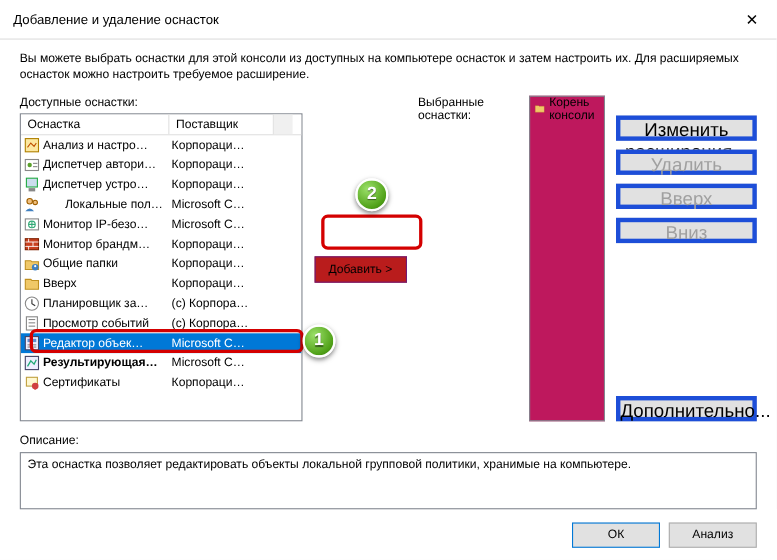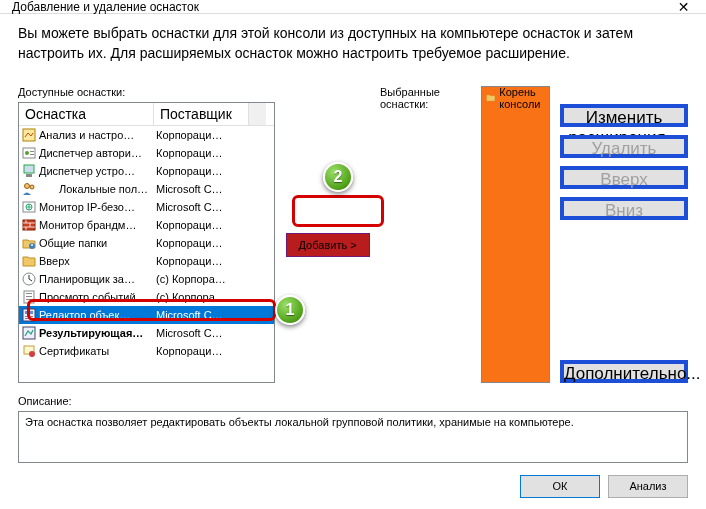--- a/index.html
+++ b/index.html
@@ -12,21 +12,21 @@
   .window {
     width: 706px;
     height: 509px;
     background: #fff;
     margin: 0;
     position: relative;
     display: flex;
     flex-direction: column;
   }
   .titlebar {
-    height: 14px;
+    height: 36px;
     background: #fff;
     border-bottom: 1px solid #ddd;
     display: flex;
     align-items: center;
     padding: 0 0 0 12px;
   }
   .titlebar .title {
     flex: 1;
     font-size: 12px;
   }
@@ -40,23 +40,23 @@
     font-size: 14px;
     font-family: Arial, sans-serif;
   }
   .content {
     padding: 10px 18px 0 18px;
     flex: 1;
     display: flex;
     flex-direction: column;
   }
   .intro-text {
-    font-size: 14px;
+    font-size: 11px;
     line-height: 1.4;
-    margin-bottom: 23px;
+    margin-bottom: 10px;
   }
   .main-row {
     display: flex;
     gap: 0;
     flex: 1;
     min-height: 0;
   }
   .left-panel {
     width: 260px;
     display: flex;
@@ -75,21 +75,21 @@
   }
   .lv-header {
     display: flex;
     background: #fff;
     border-bottom: 1px solid #e0e0e0;
     position: sticky;
     top: 0;
   }
   .lv-header-col {
     padding: 3px 6px;
-    font-size: 14px;
+    font-size: 11px;
     border-right: 1px solid #e0e0e0;
   }
   .col-name { width: 135px; }
   .col-vendor { width: 95px; }
   .lv-row {
     display: flex;
     align-items: center;
     height: 18px;
     cursor: default;
   }
@@ -143,21 +143,21 @@
     display: flex;
     gap: 10px;
   }
   .selected-panel {
     width: 170px;
     display: flex;
     flex-direction: row;
   }
   .tree-view {
     border: 1px solid #828790;
-    background: #f97316;
+    background: #be185d;
     flex: 1;
     padding: 2px;
   }
   .tree-root {
     display: flex;
     align-items: center;
     gap: 4px;
     height: 18px;
     padding-left: 2px;
   }

